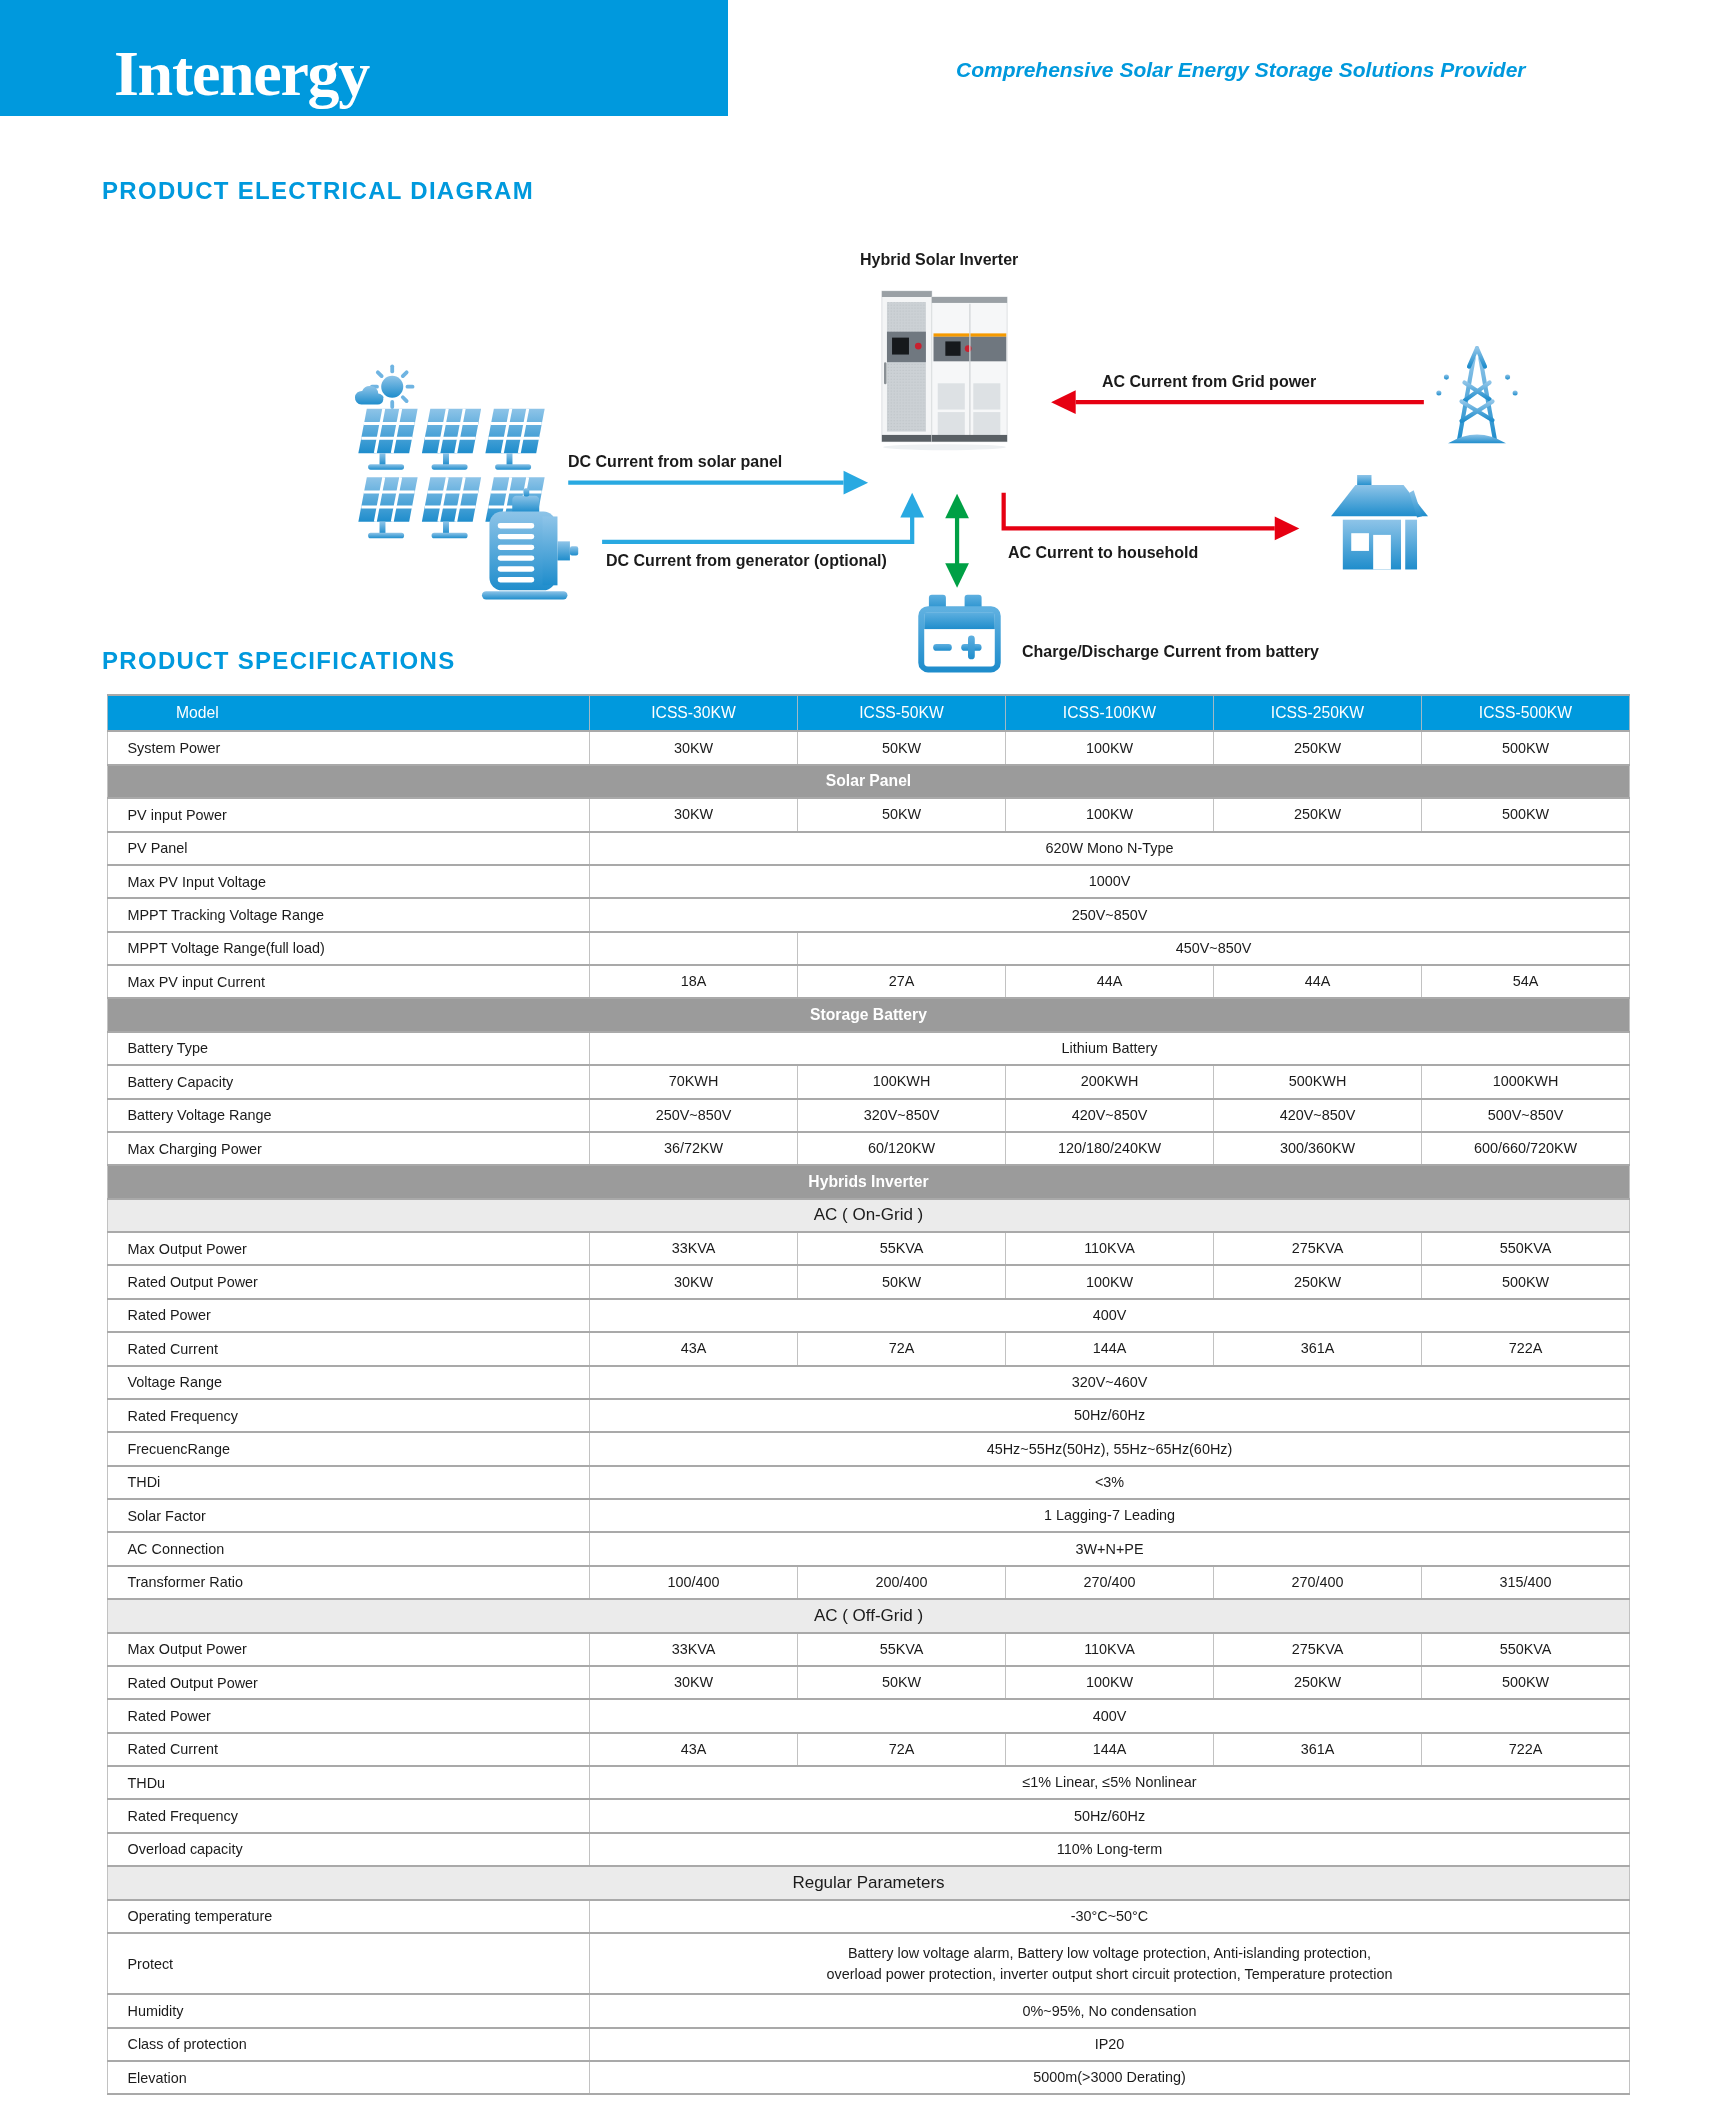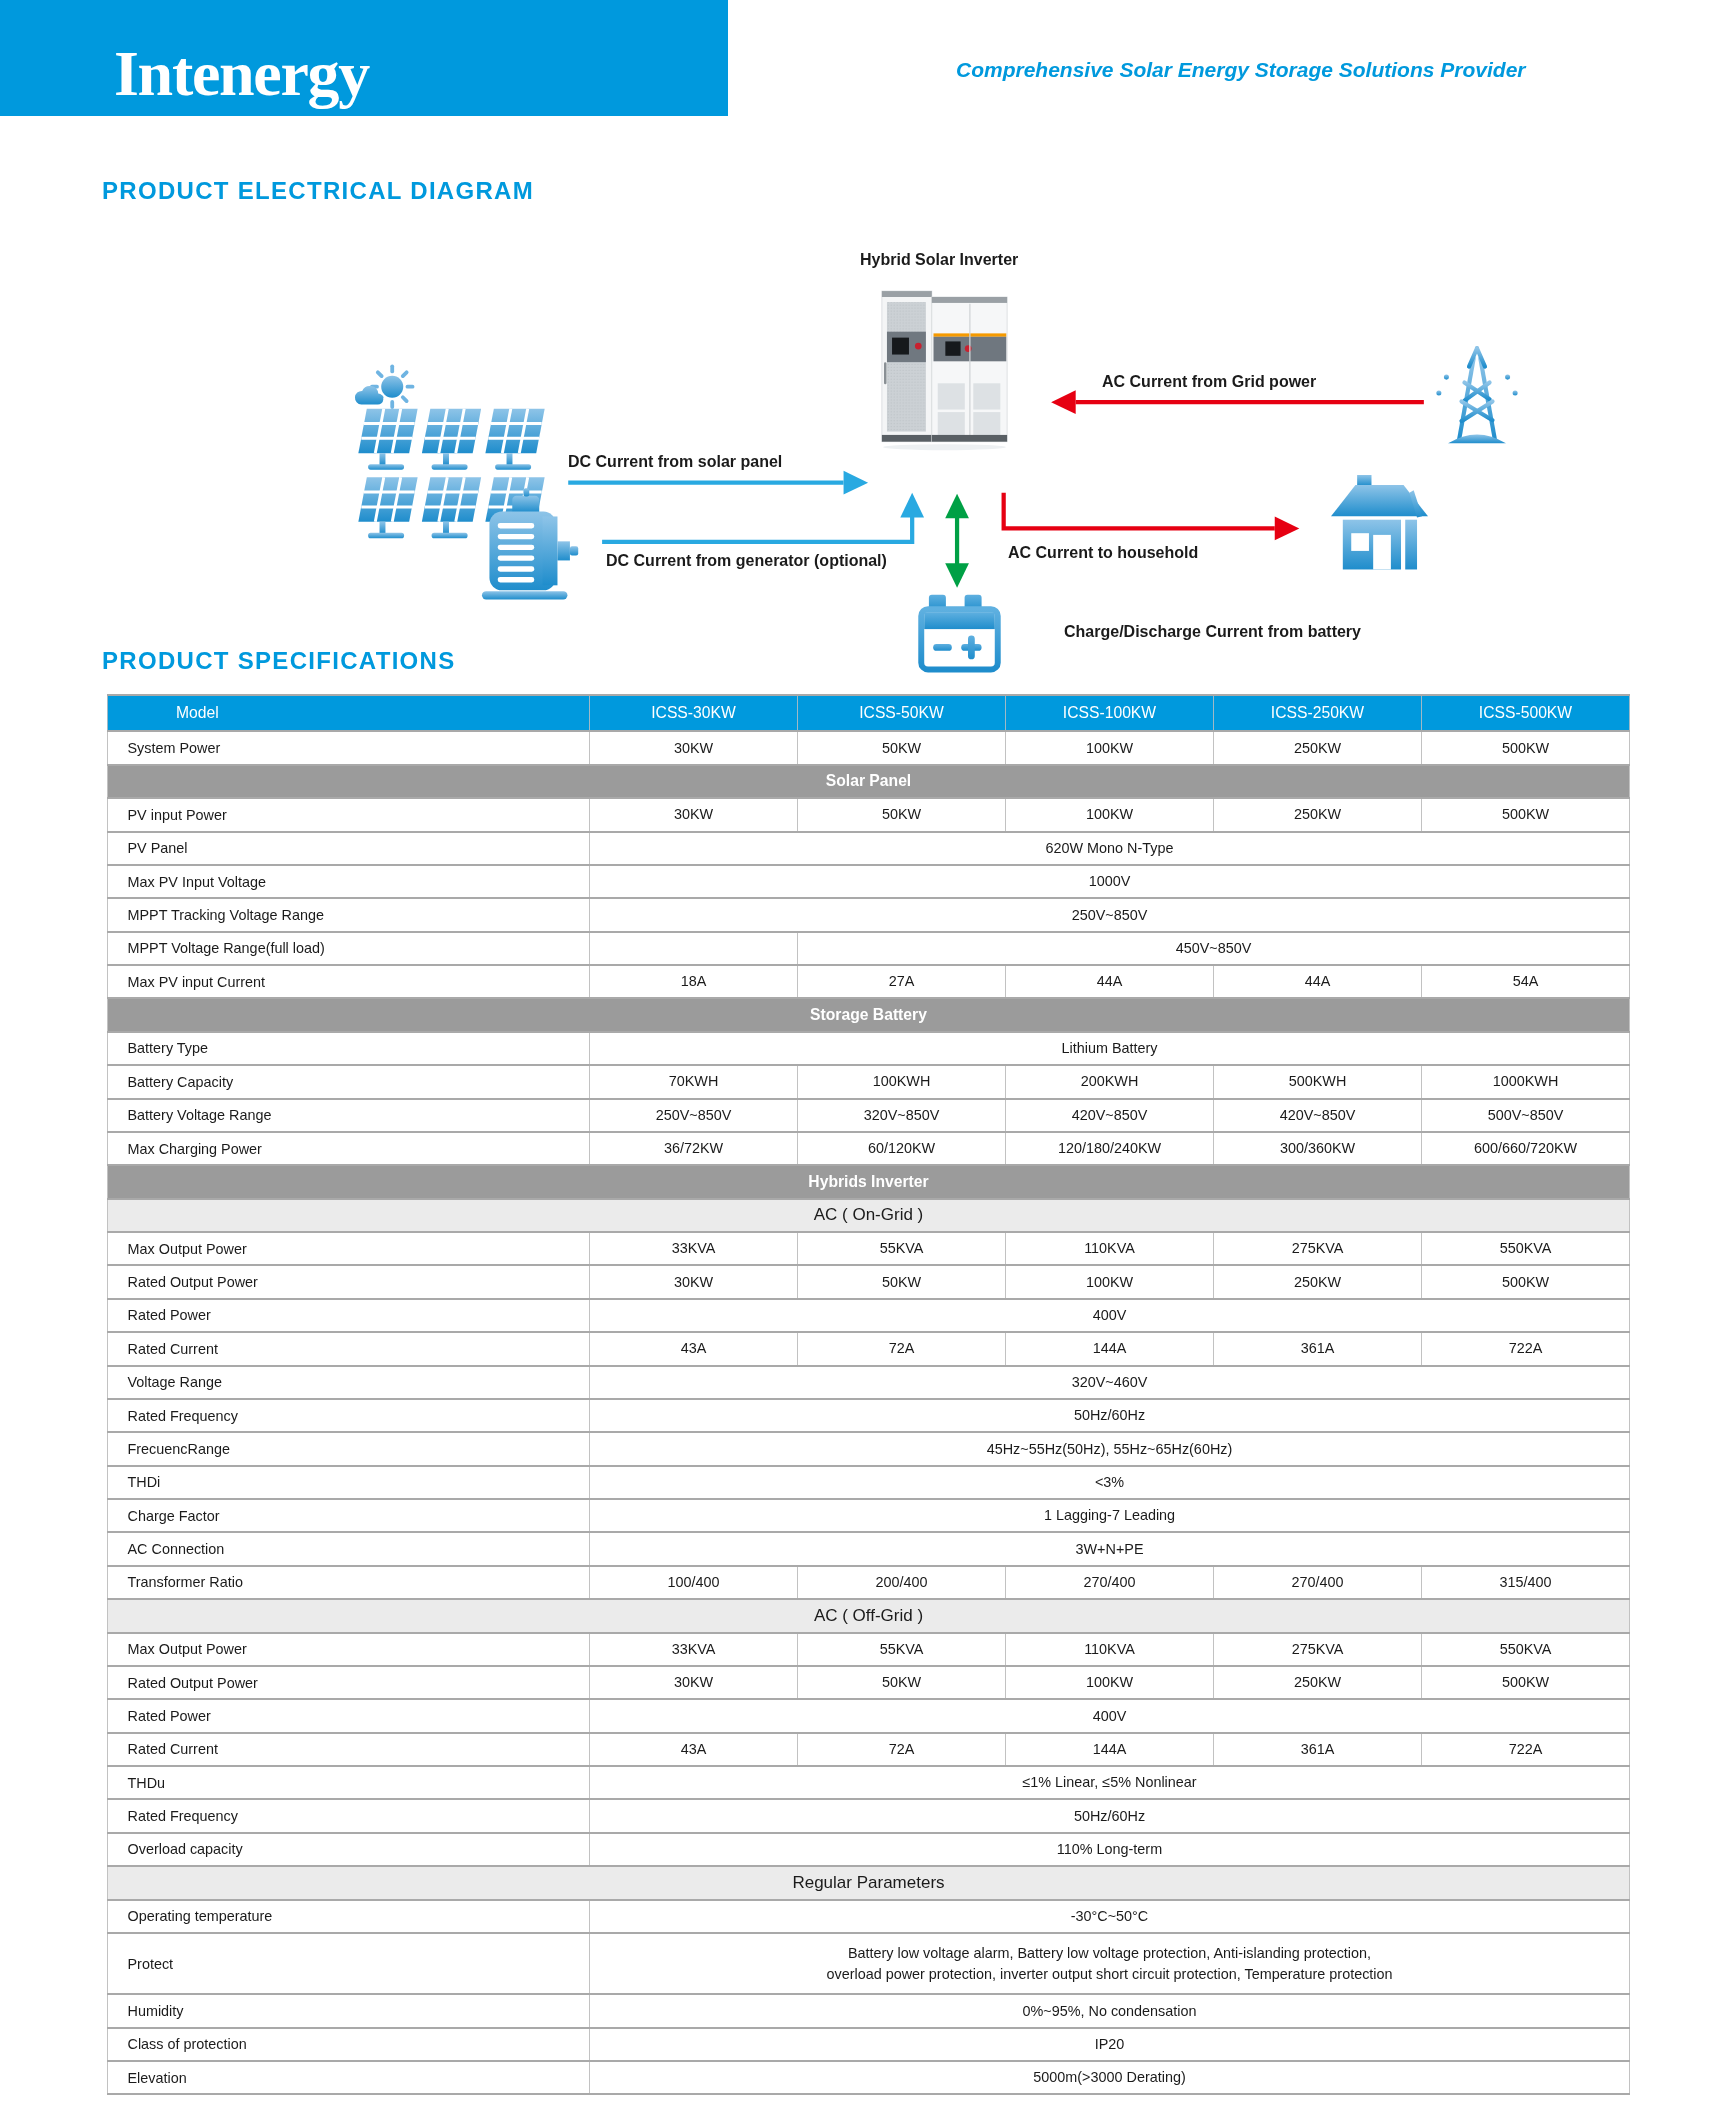--- a/index.html
+++ b/index.html
@@ -60,21 +60,21 @@
       <polygon points="1530,770 1558,828 1586,770" fill="#00a045"></polygon>
       <path d="M1668,604 V688 H2308" stroke="#e60012" stroke-width="10" fill="none"></path>
       <polygon points="2308,660 2366,688 2308,716" fill="#e60012"></polygon>
     </svg>
 
     <div class="dia-label" style="left:860px;top:251px;width:178px;">Hybrid Solar Inverter</div>
     <div class="dia-label" style="left:568px;top:453px;width:275px;">DC Current from solar panel</div>
     <div class="dia-label" style="left:1102px;top:373px;width:275px;">AC Current from Grid power</div>
     <div class="dia-label" style="left:606px;top:552px;width:309px;">DC Current from generator (optional)</div>
     <div class="dia-label" style="left:1008px;top:544px;width:288px;">AC Current to household</div>
-    <div class="dia-label" style="left:1022px;top:623px;width:381px;text-align:center;">Charge/Discharge Current from battery</div>
+    <div class="dia-label" style="left:1022px;top:643px;width:381px;text-align:left;">Charge/Discharge Current from battery</div>
 
     <svg class="icon" style="left:352px;top:362px;" width="199" height="195" viewBox="0 0 470 460">
       <defs>
           <linearGradient id="gs" x1="0" y1="0" x2="0" y2="1">
         <stop offset="0" stop-color="#8ec4e8"></stop>
             <stop offset="1" stop-color="#1f8dcc"></stop>
           </linearGradient>
         </defs>
       <circle cx="95" cy="58" r="26" fill="url(#gs)"></circle>
       <g stroke="#6fb4e2" stroke-width="9" stroke-linecap="round">
@@ -367,21 +367,21 @@
           </tr>
           <tr>
             <td class="label">FrecuencRange</td>
             <td colspan="5" class="pre">45Hz~55Hz(50Hz), 55Hz~65Hz(60Hz)</td>
           </tr>
           <tr>
             <td class="label">THDi</td>
             <td colspan="5" class="pre">&lt;3%</td>
           </tr>
           <tr>
-            <td class="label">Charge Factor</td>
+            <td class="label">Solar Factor</td>
             <td colspan="5" class="pre">1 Lagging-7 Leading</td>
           </tr>
           <tr>
             <td class="label">AC Connection</td>
             <td colspan="5" class="pre">3W+N+PE</td>
           </tr>
           <tr>
             <td class="label">Transformer Ratio</td>
             <td class="pre">100/400</td>
             <td class="pre">200/400</td>

